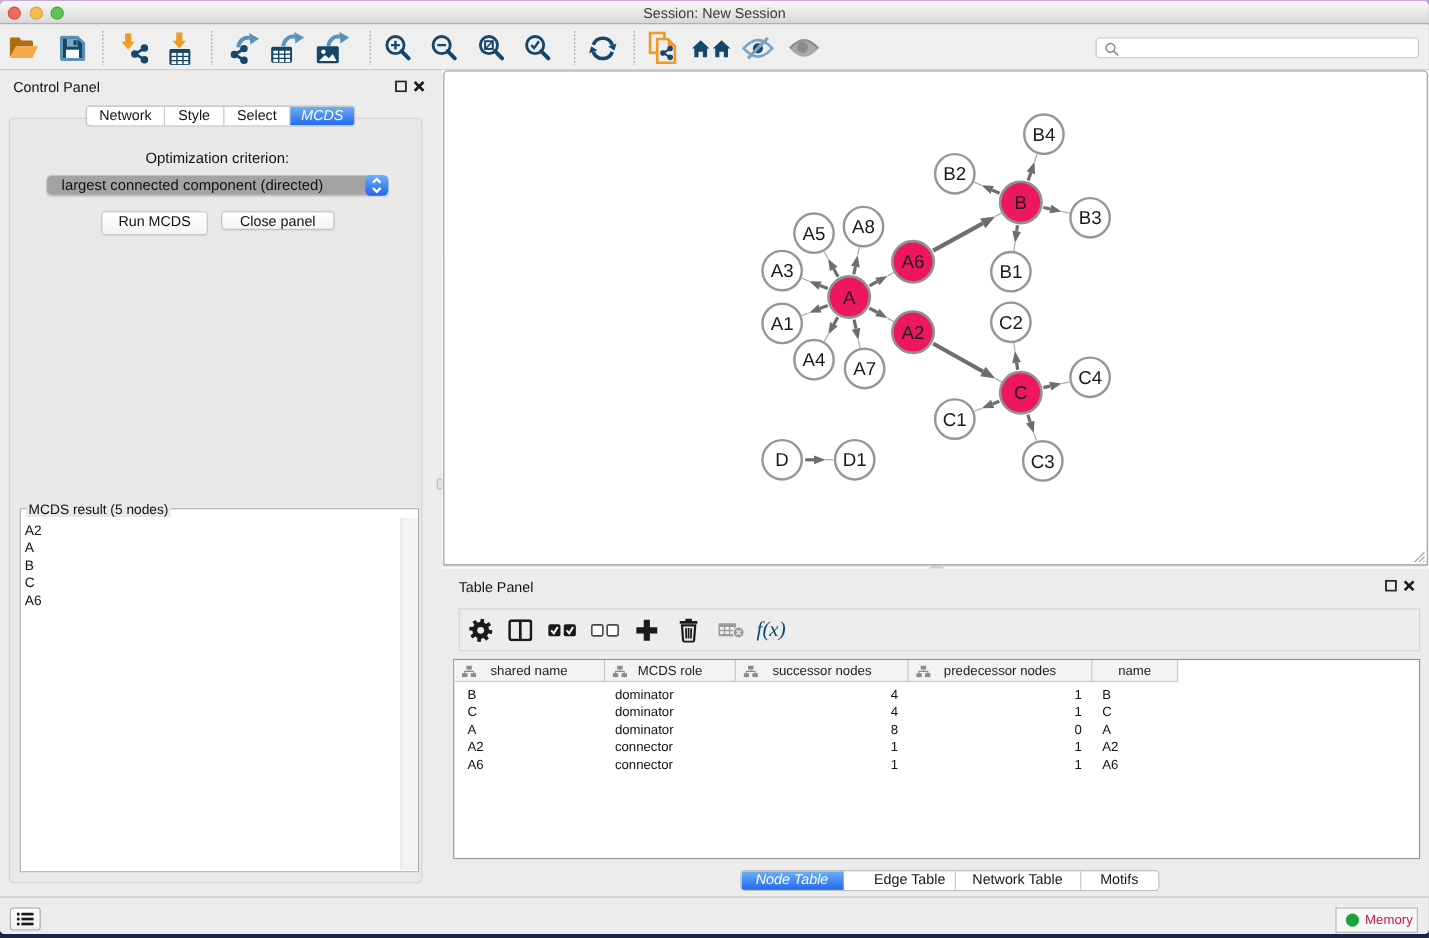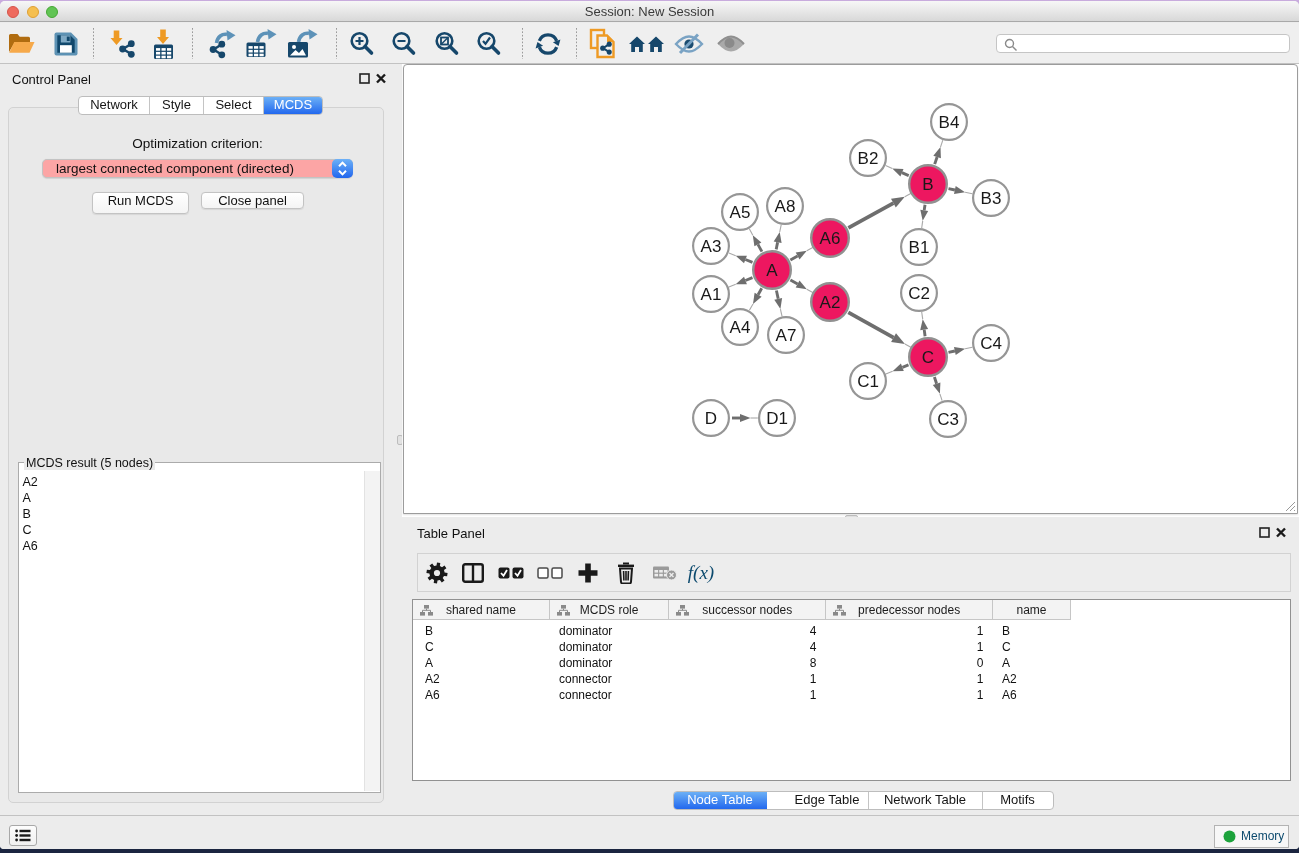--- a/index.html
+++ b/index.html
@@ -11,44 +11,44 @@
 .tl{position:absolute;width:12px;height:12px;border-radius:50%;top:4.5px;}
 #toolbar{position:absolute;left:0;top:22px;width:100%;height:41px;background:#efefef;border-bottom:1px solid #c2c2c2;}
 .tbi{position:absolute;top:0;height:41px;display:flex;align-items:center;justify-content:center;}
 .tbsep{position:absolute;top:5px;height:31px;width:1px;background-image:linear-gradient(#9a9a9a 1.5px,transparent 1.5px);background-size:1px 3.4px;}
 #search{position:absolute;left:996px;top:33px;width:294px;height:19px;background:#fff;border:1px solid #c5c5c5;border-radius:4px;}
 #main{position:absolute;left:0;top:63px;width:100%;height:751px;background:#ececec;}
 .pnlHead{font-size:13px;color:#111;}
 .segs{position:absolute;display:flex;height:18.5px;background:#fff;border:1px solid #bdbdbd;border-radius:4px;overflow:hidden;}
 .seg{font-size:13px;color:#151515;text-align:center;line-height:16.8px;border-right:1px solid #c4c4c4;}
 .seg:last-child{border-right:none;}
-.seg.sel{background:linear-gradient(#6cb0f6,#2268ee);color:#fff;border-right:none;}
+.seg.sel{background:linear-gradient(#6cb0f6,#2268ee);color:#fff;border-right:none;font-style:italic;}
 #cpanel{position:absolute;left:0;top:0;width:391px;height:751px;}
 #cpInner{position:absolute;left:8px;top:43px;width:376px;height:696px;background:#e9e9e9;border:1px solid #d2d2d2;border-radius:5px;}
 .btn{position:absolute;background:linear-gradient(#ffffff,#f4f4f4);border:1px solid #c3c3c3;border-radius:4px;font-size:13px;color:#111;text-align:center;line-height:15.5px;box-shadow:0 0.5px 1px rgba(0,0,0,0.08);}
-#combo{position:absolute;left:42px;top:94.5px;width:311px;height:19px;background:#fca5a5;border:1px solid #c3c3c3;border-radius:5px;box-shadow:0 0.5px 1px rgba(0,0,0,0.1);}
+#combo{position:absolute;left:42px;top:94.5px;width:311px;height:19px;background:#a3a3a3;border:1px solid #c3c3c3;border-radius:5px;box-shadow:0 0.5px 1px rgba(0,0,0,0.1);}
 #combo .txt{position:absolute;left:13px;top:0;font-size:13.5px;line-height:18px;color:#111;}
 #combo .cap{position:absolute;right:-1px;top:-1px;width:21px;height:19px;background:linear-gradient(#6db1f7,#2166ee);border-radius:5px;}
 #grpbox{position:absolute;left:18px;top:398px;width:363px;height:331px;border:1px solid #ababab;background:#fff;}
 #grpbox .legend{position:absolute;left:5px;top:-7px;font-size:12.5px;color:#111;background:#e9e9e9;padding:0 2px;white-space:nowrap;}
 #grpbox .items{position:absolute;left:3.5px;top:10.5px;font-size:12.5px;color:#111;line-height:16.2px;}
 #grpbox .scroll{position:absolute;right:0px;top:8px;bottom:1px;width:16px;background:#f3f3f3;border-left:1px solid #e2e2e2;}
 #netwin{position:absolute;left:403px;top:0px;width:895px;height:450px;background:#fff;border:1px solid #9c9c9c;border-radius:4px 4px 0 0;box-shadow:0 1px 2px rgba(0,0,0,0.12);}
 #netwinTitle{position:absolute;left:0;top:0;width:100%;height:21px;background:linear-gradient(#f4f4f4,#d7d7d7);border-bottom:1px solid #adadad;border-radius:4px 4px 0 0;}
 #netwinTitle .title{position:absolute;width:100%;text-align:center;font-size:13px;line-height:21px;color:#363636;}
 .tls{position:absolute;width:11px;height:11px;border-radius:50%;top:5px;}
 #tpanel{position:absolute;left:402px;top:453px;width:897px;height:298px;background:#ececec;}
 #tptools{position:absolute;left:15px;top:36px;width:874px;height:39px;border:1px solid #d2d2d2;background:#ededed;}
 .tpi{position:absolute;top:0;height:37px;display:flex;align-items:center;justify-content:center;}
 #tbl{position:absolute;left:10px;top:82px;width:879px;height:182px;background:#fff;border:1px solid #919191;}
 #tblhead{position:absolute;left:0;top:0;width:658px;height:20px;background:#f3f3f3;border-bottom:1px solid #c6c6c6;display:flex;}
 .th{position:relative;border-right:1px solid #c6c6c6;font-size:12px;color:#1c1c1c;text-align:center;line-height:20px;}
 .tr{position:absolute;font-size:12px;color:#111;height:16px;line-height:16px;}
 #statusbar{position:absolute;left:0;top:814px;width:100%;height:34px;background:#ececec;border-top:1px solid #c2c2c2;}
-#memBtn{position:absolute;left:1214px;top:8.5px;width:75px;height:23px;background:#f7f7f7;border:1px solid #b3b3b3;font-size:12px;color:#0c4a6e;}
+#memBtn{position:absolute;left:1214px;top:8.5px;width:75px;height:23px;background:#f7f7f7;border:1px solid #b3b3b3;font-size:12px;color:#be185d;}
 #listBtn{position:absolute;left:9px;top:9px;width:28px;height:21px;background:linear-gradient(#fdfdfd,#f0f0f0);border:1px solid #a8a8a8;border-radius:3px;display:flex;align-items:center;justify-content:center;}
 </style></head>
 <body>
 <div id="deskTop"></div>
 <div id="app">
 <div id="titlebar">
 <div class="tl" style="left:7px;background:#ee6a5e;border:0.5px solid #d5544a;"></div>
 <div class="tl" style="left:27px;background:#f5bf4f;border:0.5px solid #de9f33;"></div>
 <div class="tl" style="left:46px;background:#61c454;border:0.5px solid #46a735;"></div>
 <div class="title">Session: New Session</div>

